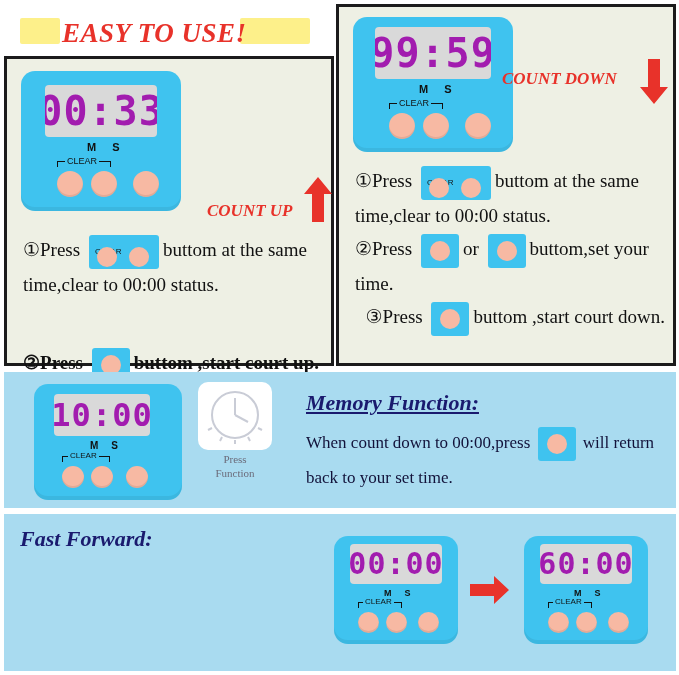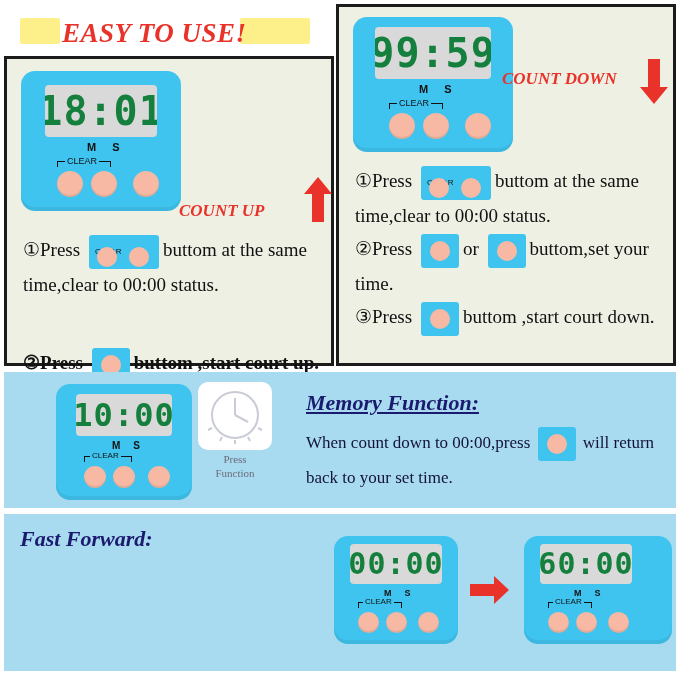--- a/index.html
+++ b/index.html
@@ -31,21 +31,21 @@
     background: #d9d9d9;
     border-radius: 4px;
     display: flex;
     align-items: center;
     justify-content: center;
     overflow: hidden;
   }
   .timer .digits {
     font-family: "DejaVu Sans Mono", monospace;
     font-weight: bold;
-    color: #15803d;
+    color: #a21caf;
     letter-spacing: 1px;
     line-height: 1;
     white-space: pre;
   }
   .timer .ms-row {
     position: absolute;
     display: flex;
     color: #111;
     font-weight: bold;
     font-family: "Liberation Sans", sans-serif;
@@ -167,34 +167,34 @@
 <div class="page">
 
   <div class="hl" style="left:20px;top:18px;width:40px;height:26px;"></div>
   <div class="hl" style="left:240px;top:18px;width:70px;height:26px;"></div>
   <div class="banner" style="left:62px;top:18px;">EASY TO USE!</div>
 
   <div class="panel" style="left:4px;top:56px;width:330px;height:310px;">
 
     <div class="timer" style="position:absolute;left:14px;top:12px;width:160px;height:140px;">
       <div class="screen" style="left:24px;top:14px;width:112px;height:52px;">
-        <span class="digits" style="font-size:40px;">18:01</span>
+        <span class="digits" style="font-size:40px;">00:33</span>
       </div>
       <div class="ms-row" style="left:66px;top:70px;font-size:11px;gap:16px;">
         <span>M</span>
         <span>S</span>
       </div>
       <div class="clear-bracket" style="left:36px;top:90px;width:52px;height:5px;"></div>
       <div class="clear-label" style="left:44px;top:85px;font-size:9px;background:#3fc3ef;padding:0 2px;">CLEAR</div>
       <div class="btn" style="left:36px;top:100px;width:26px;height:26px;"></div>
       <div class="btn" style="left:70px;top:100px;width:26px;height:26px;"></div>
       <div class="btn" style="left:112px;top:100px;width:26px;height:26px;"></div>
     </div>
 
-    <div class="label-red" style="position:absolute;left:172px;top:142px;">COUNT UP</div>
+    <div class="label-red" style="position:absolute;left:200px;top:142px;">COUNT UP</div>
     <svg style="position:absolute;left:296px;top:118px;" width="30" height="46" viewBox="0 0 30 46">
       <polygon points="15,0 29,17 21,17 21,45 9,45 9,17 1,17" fill="#e8322a"></polygon>
     </svg>
 
     <div class="para" style="position:absolute;left:16px;top:175px;width:300px;">
       <span class="num">①</span><span>Press</span>
       <span class="chip" style="width:70px;height:34px;margin:0 4px;">
         <span class="clr">CLEAR</span>
         <span class="dot" style="left:8px;top:12px;width:20px;height:20px;"></span>
         <span class="dot" style="left:40px;top:12px;width:20px;height:20px;"></span>
@@ -243,31 +243,31 @@
     <div class="para" style="position:absolute;left:16px;top:226px;width:310px;">
       <span class="num">②</span><span>Press</span>
       <span class="chip" style="width:38px;height:34px;margin:0 4px;">
         <span class="dot" style="left:9px;top:7px;width:20px;height:20px;"></span>
       </span><span>or</span>
       <span class="chip" style="width:38px;height:34px;margin:0 4px;">
         <span class="dot" style="left:9px;top:7px;width:20px;height:20px;"></span>
       </span><span>buttom,set your time.</span>
     </div>
 
-    <div class="para" style="position:absolute;left:16px;top:294px;width:310px;">
+    <div class="para" style="position:absolute;left:16px;top:294px;width:310px;text-align:right;">
       <span class="num">③</span><span>Press</span>
       <span class="chip" style="width:38px;height:34px;margin:0 4px;">
         <span class="dot" style="left:9px;top:7px;width:20px;height:20px;"></span>
       </span><span>buttom ,start court down.</span>
     </div>
   </div>
 
   <div class="panel blue" style="left:4px;top:372px;width:672px;height:136px;">
 
-    <div class="timer" style="position:absolute;left:52px;top:12px;width:136px;height:116px;text-align:center;">
+    <div class="timer" style="position:absolute;left:30px;top:12px;width:148px;height:116px;text-align:center;">
       <div class="screen" style="left:20px;top:10px;width:96px;height:42px;">
         <span class="digits" style="font-size:32px;">10:00</span>
       </div>
       <div class="ms-row" style="left:56px;top:56px;font-size:10px;gap:13px;">
         <span>M</span>
         <span>S</span>
       </div>
       <div class="clear-bracket" style="left:28px;top:72px;width:46px;height:5px;"></div>
       <div class="clear-label" style="left:34px;top:67px;font-size:8px;background:#3fc3ef;padding:0 2px;">CLEAR</div>
       <div class="btn" style="left:28px;top:82px;width:22px;height:22px;"></div>
@@ -321,21 +321,21 @@
       <div class="clear-label" style="left:29px;top:61px;font-size:8px;background:#3fc3ef;padding:0 2px;">CLEAR</div>
       <div class="btn" style="left:24px;top:76px;width:21px;height:21px;"></div>
       <div class="btn" style="left:52px;top:76px;width:21px;height:21px;"></div>
       <div class="btn" style="left:84px;top:76px;width:21px;height:21px;"></div>
     </div>
 
     <svg style="position:absolute;left:466px;top:62px;" width="40" height="28" viewBox="0 0 40 28">
       <polygon points="0,8 24,8 24,0 39,14 24,28 24,20 0,20" fill="#e8322a"></polygon>
     </svg>
 
-    <div class="timer" style="position:absolute;left:520px;top:22px;width:148px;height:108px;">
+    <div class="timer" style="position:absolute;left:520px;top:22px;width:124px;height:108px;">
       <div class="screen" style="left:16px;top:8px;width:92px;height:40px;">
         <span class="digits" style="font-size:30px;">60:00</span>
       </div>
       <div class="ms-row" style="left:50px;top:52px;font-size:9px;gap:13px;">
         <span>M</span>
         <span>S</span>
       </div>
       <div class="clear-bracket" style="left:24px;top:66px;width:42px;height:5px;"></div>
       <div class="clear-label" style="left:29px;top:61px;font-size:8px;background:#3fc3ef;padding:0 2px;">CLEAR</div>
       <div class="btn" style="left:24px;top:76px;width:21px;height:21px;"></div>

